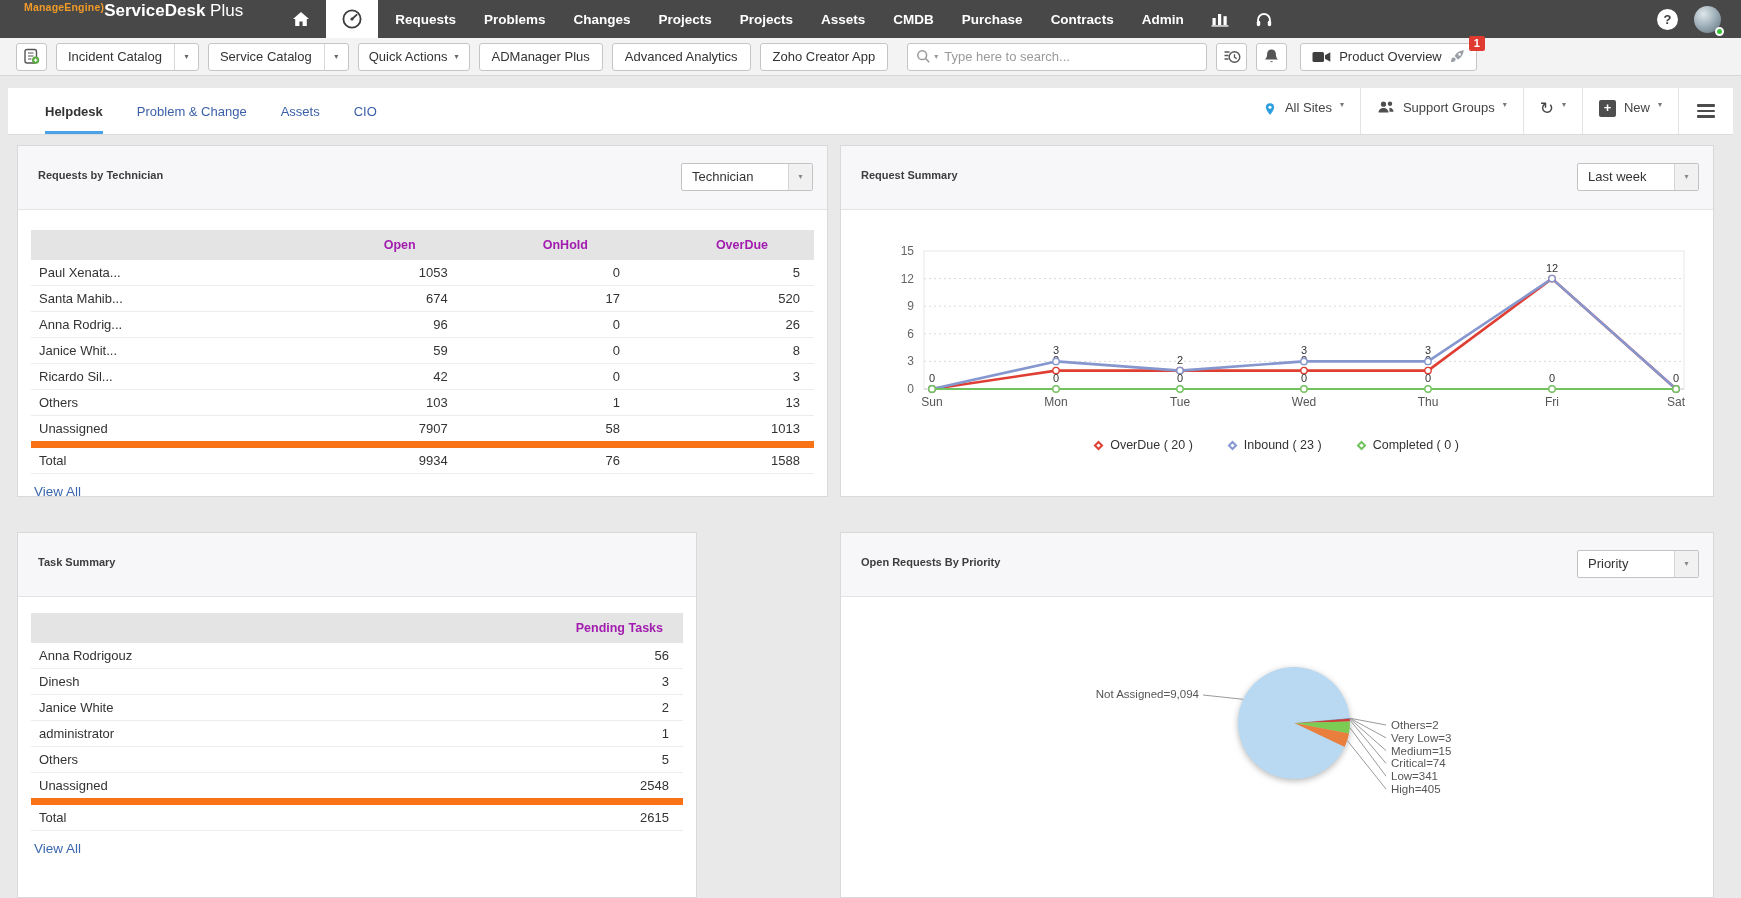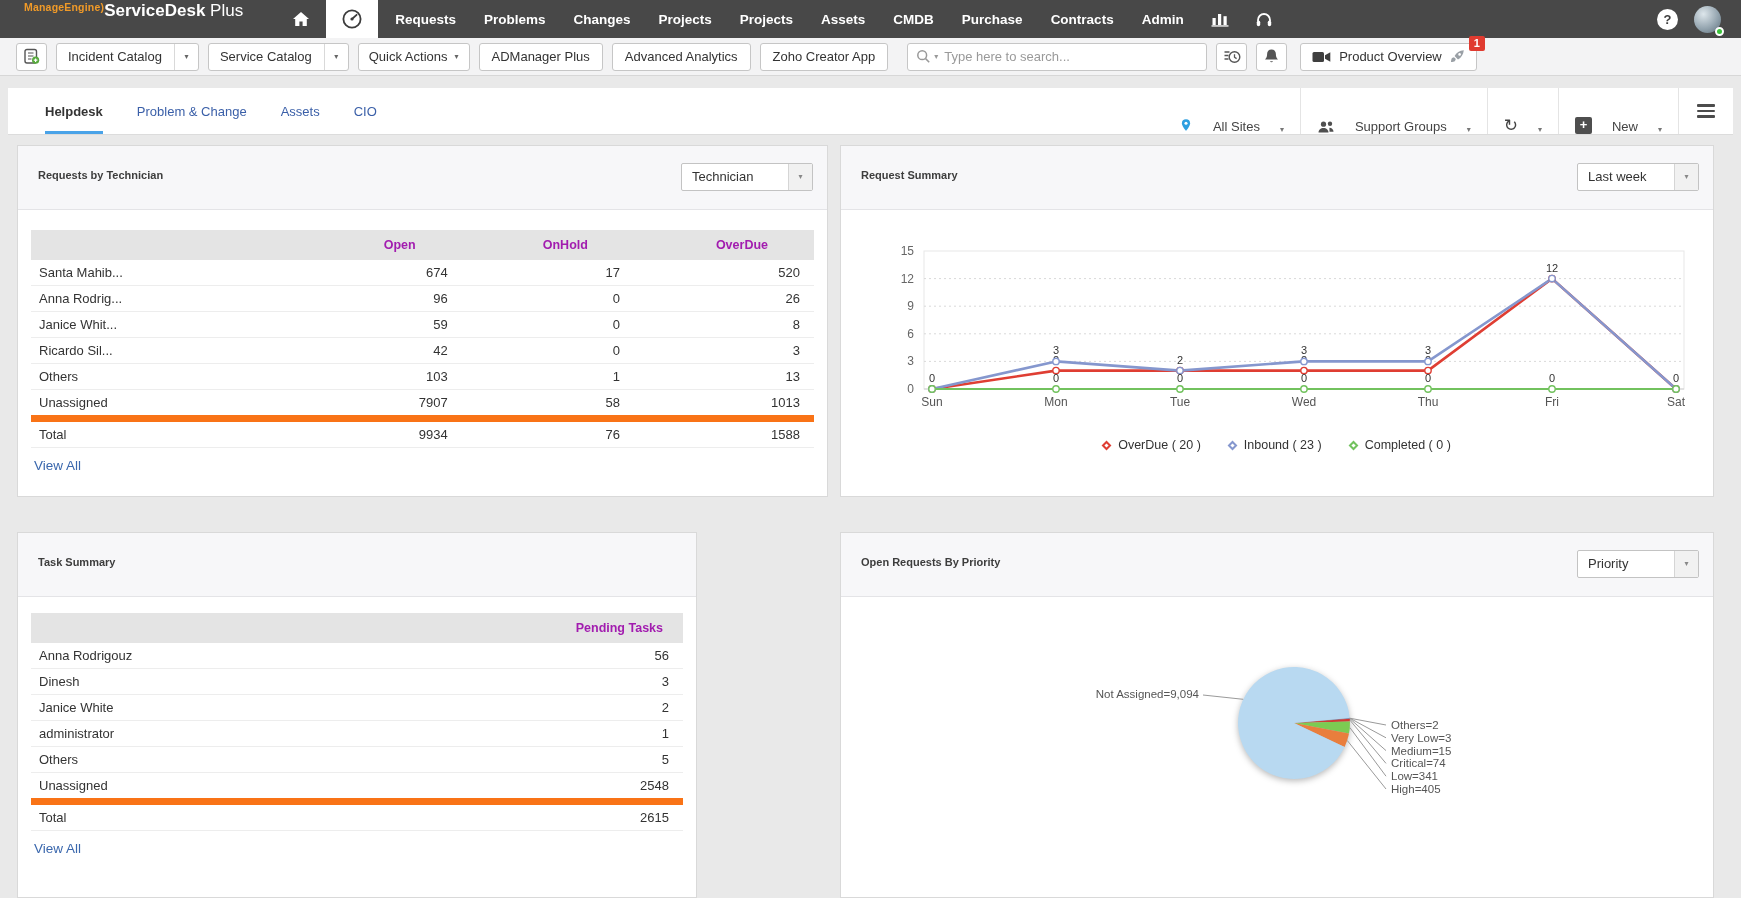--- a/index.html
+++ b/index.html
@@ -38,21 +38,21 @@
   .search-box input::placeholder{color:#9a9a9a}
   .po-btn{position:relative;height:28px;background:#fff;border:1px solid #c6c6c6;border-radius:3px;display:flex;align-items:center;gap:8px;padding:0 11px;font-size:13px;color:#333;cursor:pointer;margin-left:4px}
   .po-badge{position:absolute;top:-8px;right:-9px;background:#e03b30;color:#fff;font-size:11px;font-weight:bold;padding:1px 5px 2px;border-radius:2px}
 
   
   .tabrow{position:absolute;top:88px;left:8px;right:8px;height:47px;background:#fff;border-bottom:1px solid #dcdcdc;display:flex;justify-content:space-between}
   .tab-list{display:flex;align-items:stretch;padding-left:20px}
   .tab{display:flex;align-items:center;margin:0 17px;font-size:13px;color:#3a5fa8;cursor:pointer;border-bottom:3px solid transparent;padding-top:3px}
   .tab.active{color:#333;font-weight:bold;border-bottom-color:#4aa3e8}
   .tr-right{display:flex;align-items:center}
-  .trc{display:flex;align-items:flex-end;gap:20px;padding:0 16px;font-size:13px;color:#444;cursor:pointer;height:100%}
+  .trc{display:flex;align-items:flex-start;gap:8px;padding:12px 16px;font-size:13px;color:#444;cursor:pointer;height:100%}
   .trc .caret{font-size:8px;color:#777}
   .sep{width:1px;height:46px;background:#e4e4e4}
   .refresh-glyph{font-size:17px;color:#444;line-height:1}
   .plus-sq{width:17px;height:17px;background:#4e4e4e;color:#fff;border-radius:2px;text-align:center;line-height:16px;font-size:13px;font-weight:bold}
   .hamburger{display:flex;flex-direction:column;justify-content:center;gap:3px;padding:0 18px;cursor:pointer;height:100%}
   .hamburger i{display:block;width:18px;height:2.5px;background:#4c4c4c;border-radius:1px}
 
   
   .content{position:absolute;top:135px;left:0;right:0;bottom:0}
   .panel{position:absolute;background:#fff;border:1px solid #d9d9d9}
@@ -79,21 +79,21 @@
   .red{color:#e8413c}
   .view-all{display:inline-block;margin:10px 0 0 16px;color:#3a67ad;font-size:13.5px;cursor:pointer;text-decoration:none}
   #ts-table{margin-top:16px}
 
   
   svg text{font-family:"Liberation Sans","DejaVu Sans",sans-serif}
   .ax{font-size:12px;fill:#666}
   .ax2{font-size:12px;fill:#555}
   .ptl{font-size:11px;fill:#333}
   .pielab{font-size:11.5px;fill:#555}
-  .legend{display:flex;justify-content:center;gap:28px;margin-top:4px}
+  .legend{display:flex;justify-content:center;gap:36px;margin-top:4px}
   .lg-item{display:flex;align-items:center;font-size:12.5px;color:#333;cursor:pointer}
   .lg-marker{width:7px;height:7px;border:2px solid;transform:rotate(45deg);background:#fff;display:inline-block;margin-right:8px}
   .pie-g{filter:drop-shadow(0 2px 3px rgba(0,0,0,.28))}
 </style>
 </head>
 <body>
 
 <header class="topbar">
   <div class="logo">
     <span class="logo-me">ManageEngine)</span>
@@ -273,20 +273,26 @@
           </colgroup>
           <thead>
             <tr>
               <th class="name-col"></th>
               <th class="num-col">Open</th>
               <th class="num-col">OnHold</th>
               <th class="num-col">OverDue</th>
             </tr>
           </thead>
           <tbody>
+            <tr class="">
+              <td class="name">Paul Xenata...</td>
+              <td class="num">1053</td>
+              <td class="num">0</td>
+              <td class="num red">5</td>
+            </tr>
             <tr class="">
               <td class="name">Santa Mahib...</td>
               <td class="num">674</td>
               <td class="num">17</td>
               <td class="num red">520</td>
             </tr>
             <tr class="">
               <td class="name">Anna Rodrig...</td>
               <td class="num">96</td>
               <td class="num">0</td>

